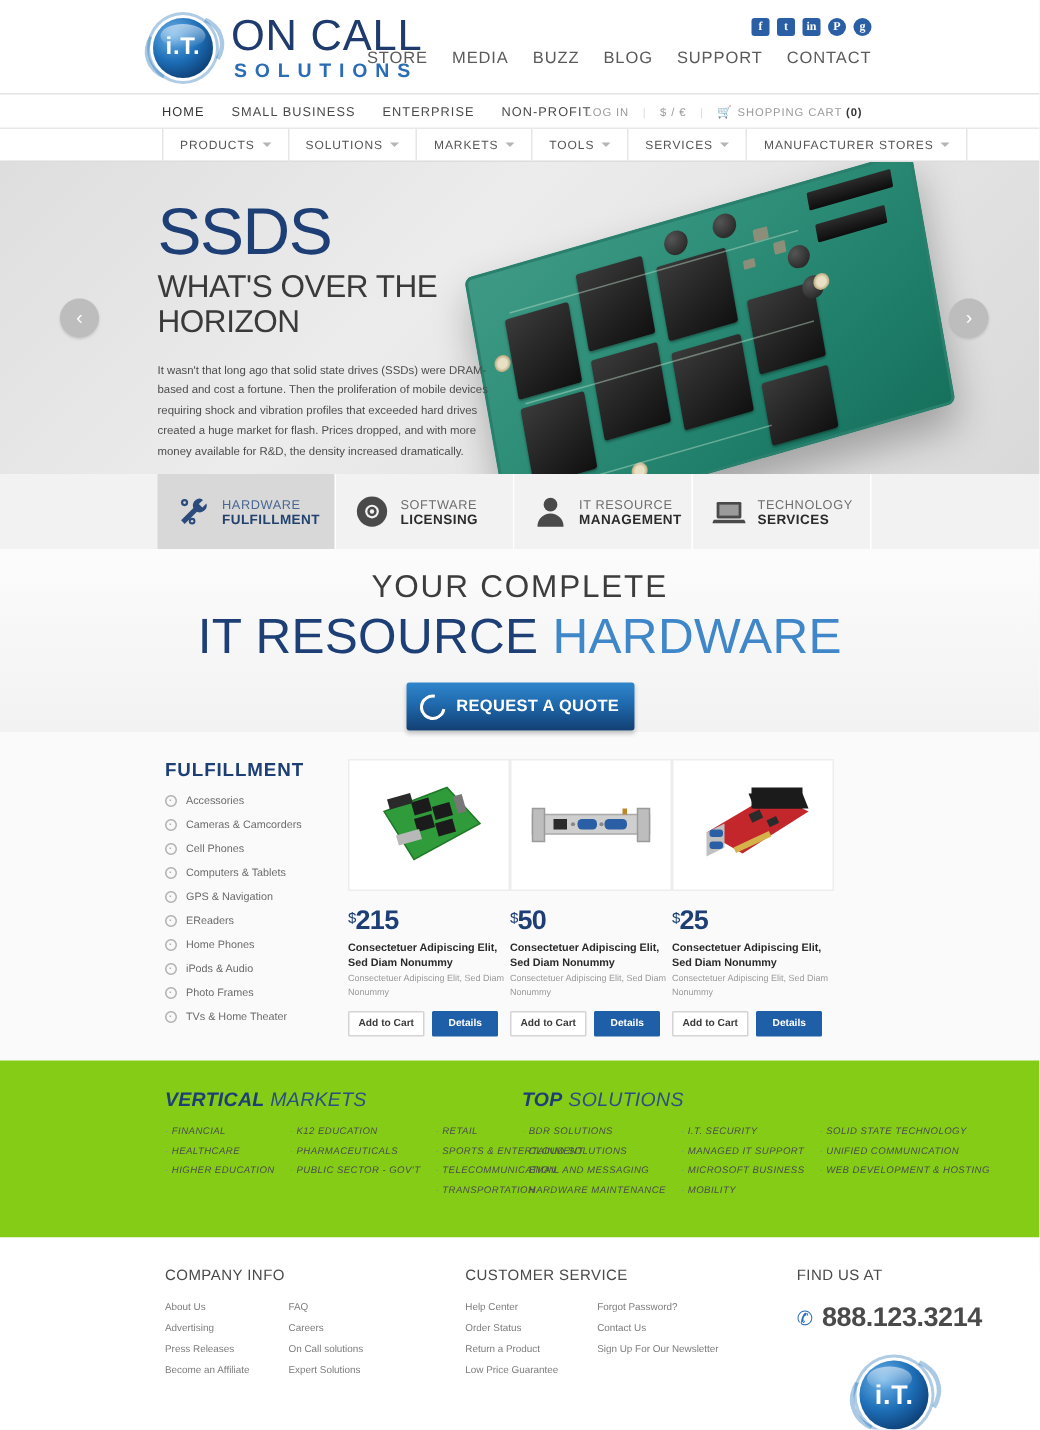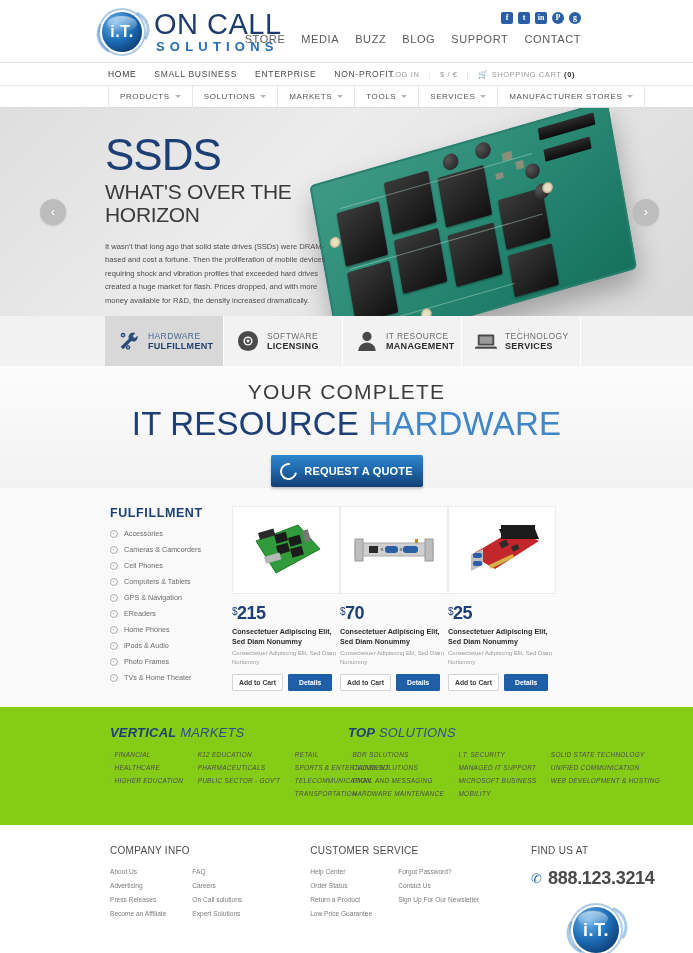--- a/index.html
+++ b/index.html
@@ -482,21 +482,21 @@
             <rect x="74" y="6" width="8" height="22" fill="#bdbdbd" stroke="#9a9a9a"></rect>
             <rect x="18" y="13" width="9" height="7" fill="#2b2b2b"></rect>
             <rect x="34" y="13" width="13" height="7" rx="3" fill="#2a5fa5"></rect>
             <rect x="52" y="13" width="15" height="7" rx="3" fill="#2a5fa5"></rect>
             <circle cx="31" cy="16.5" r="1.4" fill="#888"></circle>
             <circle cx="50" cy="16.5" r="1.4" fill="#888"></circle>
             <rect x="64" y="6" width="3" height="4" fill="#c0852a"></rect>
           </svg>
         </div>
         <div class="price">
-          <span class="cur">$</span><span>70</span>
+          <span class="cur">$</span><span>50</span>
         </div>
         <div class="card-title">Consectetuer Adipiscing Elit, Sed Diam Nonummy</div>
         <div class="card-desc">Consectetuer Adipiscing Elit, Sed Diam Nonummy</div>
         <div class="card-btns">
           <button class="btn-cart">Add to Cart</button>
           <button class="btn-det">Details</button>
         </div>
       </div>
 
       <div class="card">

